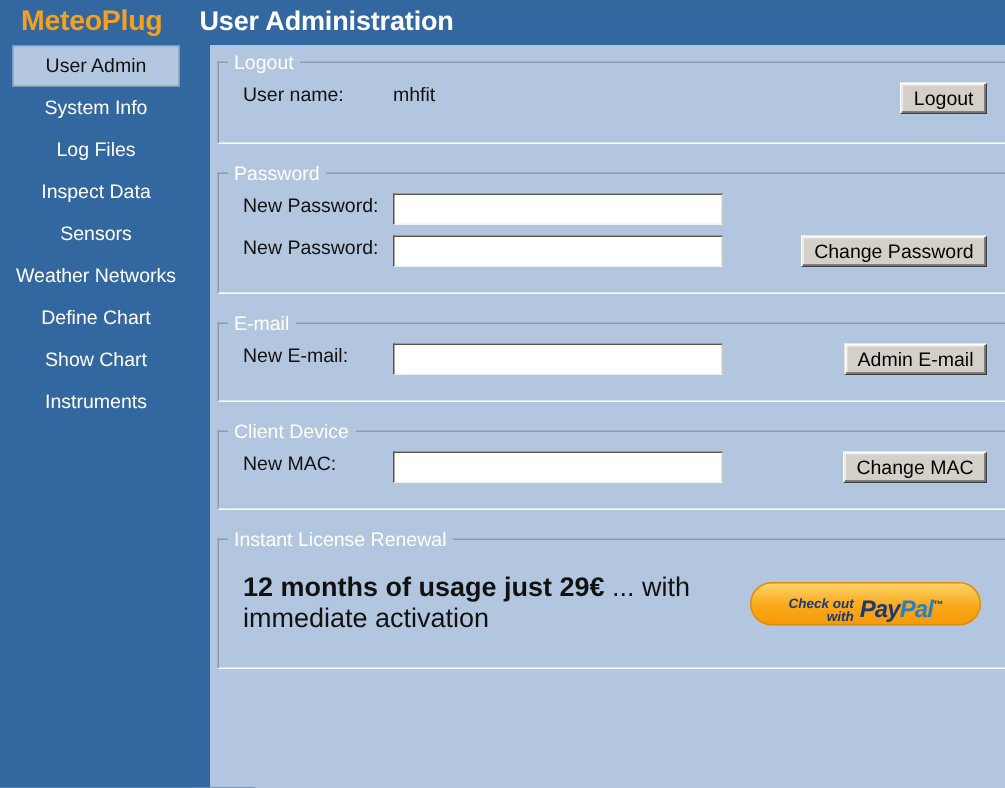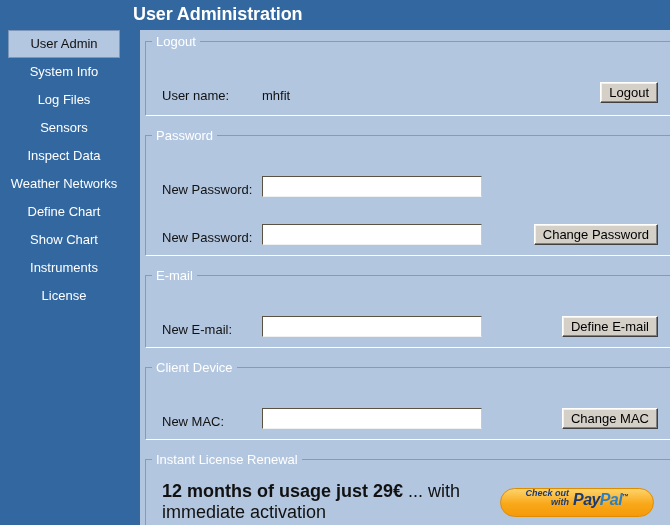--- a/index.html
+++ b/index.html
@@ -100,23 +100,22 @@
     padding: 0 4px;
     margin-left: 6px;
   }
   .box-body {
     padding: 6px 8px 10px 8px;
     position: relative;
   }
 
   .row {
     display: flex;
-    align-items: flex-end;
+    align-items: flex-start;
     height: 28px;
-    margin-top: 20px;
   }
   .field-label {
     width: 108px;
     font-size: 13px;
     color: #111111;
     flex: 0 0 108px;
     padding-left: 8px;
     box-sizing: border-box;
   }
   .value-text {
@@ -177,21 +176,21 @@
     text-align: center;
     width: 156px;
   }
   .paypal-btn {
     width: 154px;
     height: 29px;
     border-radius: 15px;
     background: linear-gradient(#fdd36b, #f9a819 55%, #f59a09);
     border: 1px solid #e08c00;
     display: flex;
-    align-items: flex-start;
+    align-items: flex-end;
     justify-content: center;
     cursor: pointer;
     box-sizing: border-box;
   }
   .pp-checkout {
     font-size: 9px;
     font-weight: bold;
     font-style: italic;
     color: #1b3a73;
     line-height: 9px;
@@ -218,53 +217,51 @@
     color: #1b3a73;
     margin-top: 3px;
   }
 </style>
 </head>
 <body>
 
 <div id="app">
 
   <div id="header">
+    <div id="brand">MeteoPlug</div>
     <div id="page-title">User Administration</div>
   </div>
 
   <div id="sidebar">
     <div class="nav-item active">
       <span>User Admin</span>
     </div>
     <div class="nav-item">
       <span>System Info</span>
     </div>
     <div class="nav-item">
       <span>Log Files</span>
     </div>
     <div class="nav-item">
+      <span>Inspect Data</span>
+    </div>
+    <div class="nav-item">
       <span>Sensors</span>
     </div>
     <div class="nav-item">
-      <span>Inspect Data</span>
-    </div>
-    <div class="nav-item">
       <span>Weather Networks</span>
     </div>
     <div class="nav-item">
       <span>Define Chart</span>
     </div>
     <div class="nav-item">
       <span>Show Chart</span>
     </div>
     <div class="nav-item">
       <span>Instruments</span>
-    </div>
-    <div class="nav-item">
-      <span>License</span>
     </div>
   </div>
 
   <div id="content">
     <div id="content-inner">
 
       <fieldset class="box">
         <legend>Logout</legend>
         <div class="box-body logout-body">
           <div class="row">
@@ -295,21 +292,21 @@
         </div>
       </fieldset>
 
       <fieldset class="box">
         <legend>E-mail</legend>
         <div class="box-body">
           <div class="row">
             <span class="field-label">New E-mail:</span>
             <input class="txt" type="text" value="" style="">
             <span class="btn-slot">
-              <button class="btn3d">Define E-mail</button>
+              <button class="btn3d">Admin E-mail</button>
             </span>
           </div>
         </div>
       </fieldset>
 
       <fieldset class="box">
         <legend>Client Device</legend>
         <div class="box-body">
           <div class="row">
             <span class="field-label">New MAC:</span>

